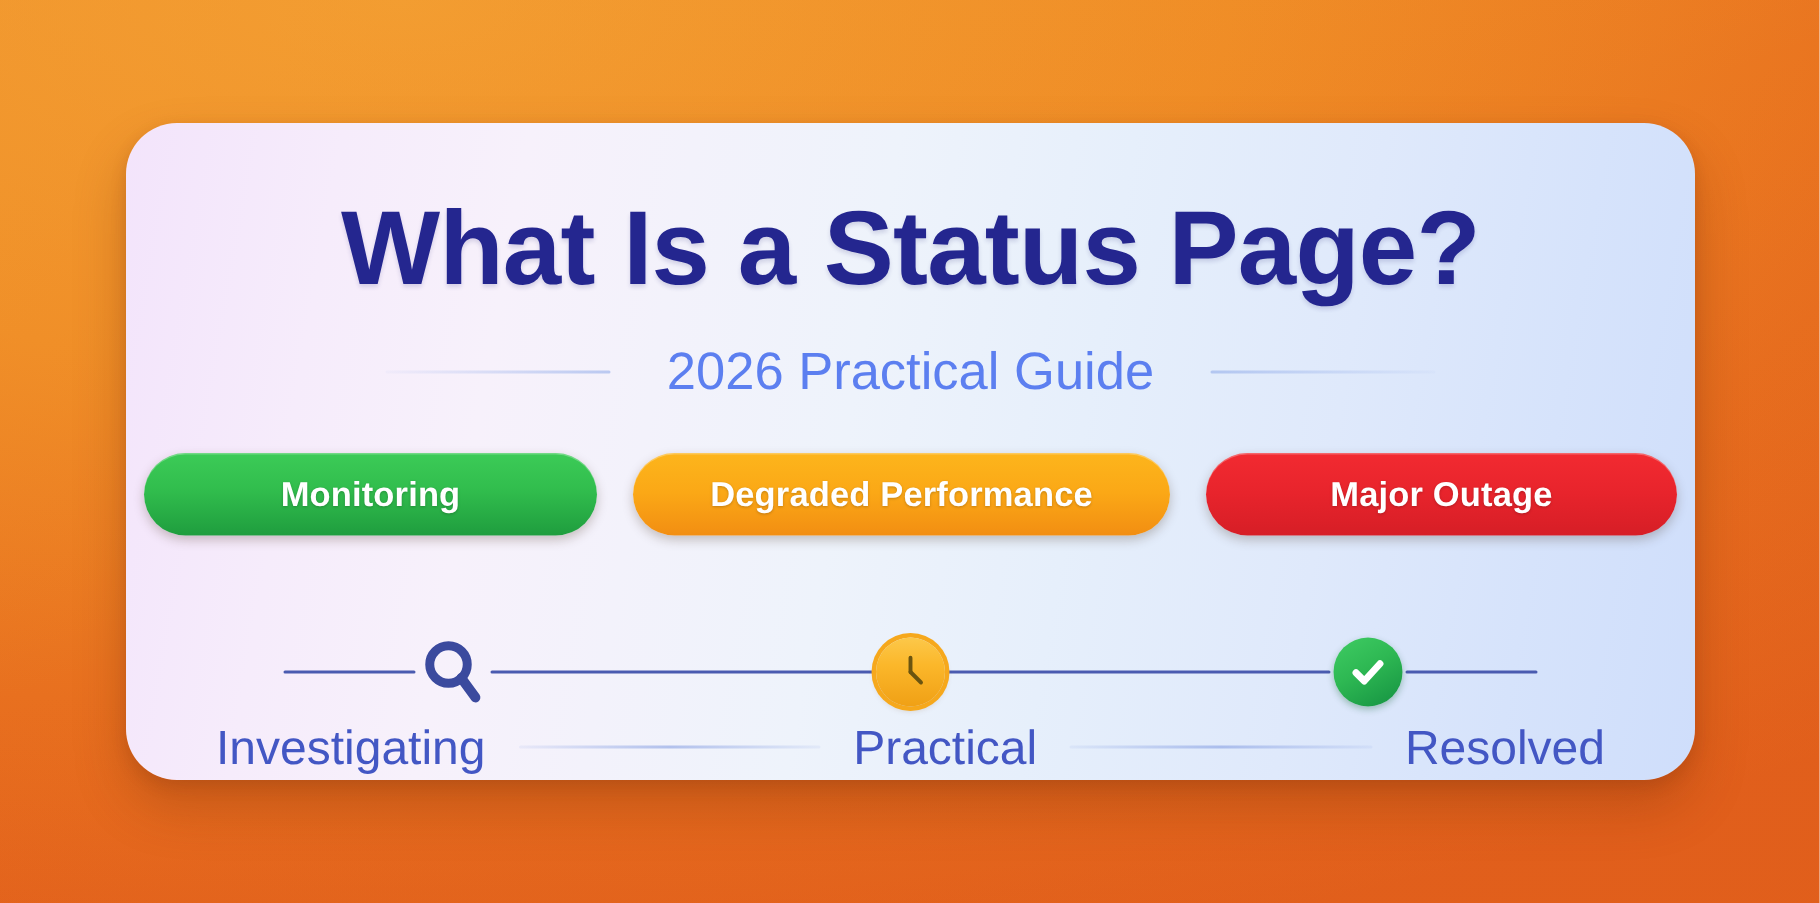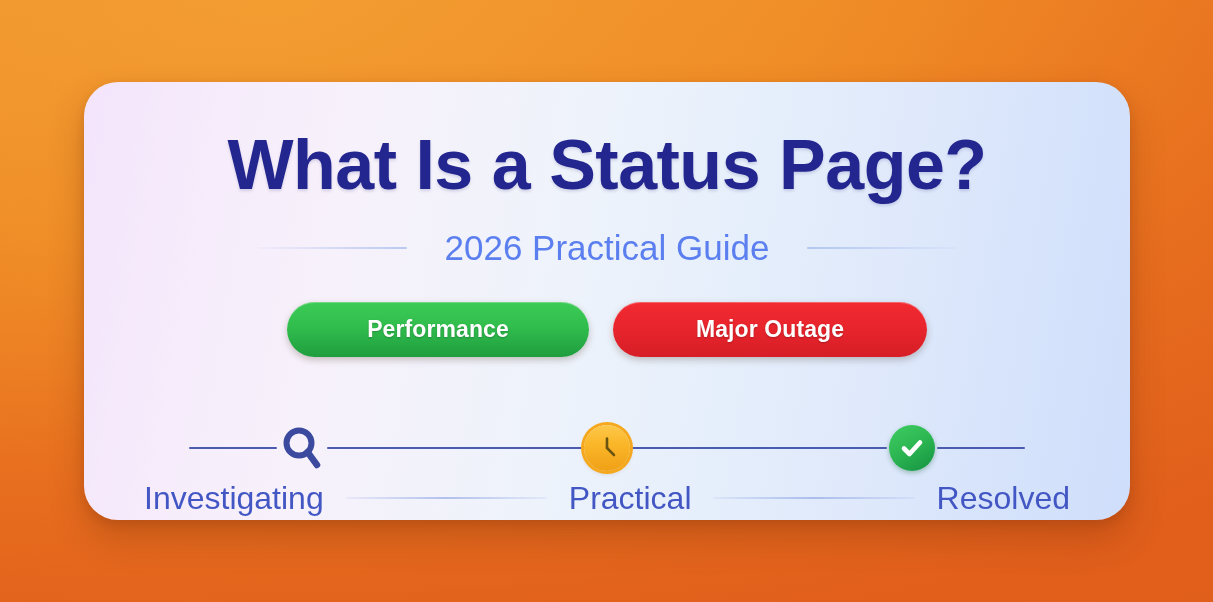--- a/index.html
+++ b/index.html
@@ -240,21 +240,22 @@
 
       <div class="title">What Is a Status Page?</div>
 
       <div class="subtitle-row">
         <span class="sub-rule left"></span>
         <span class="subtitle">2026 Practical Guide</span>
         <span class="sub-rule right"></span>
       </div>
 
       <div class="badges">
-        <div class="badge green">Performance</div>
+        <div class="badge green">Monitoring</div>
+        <div class="badge orange">Degraded Performance</div>
         <div class="badge red">Major Outage</div>
       </div>
 
       <div class="timeline">
 
         <div class="tl-track">
           <span class="tl-line end"></span>
 
           <span class="tl-node">
             <svg class="icon-search" width="44" height="46" viewBox="0 0 44 46">

